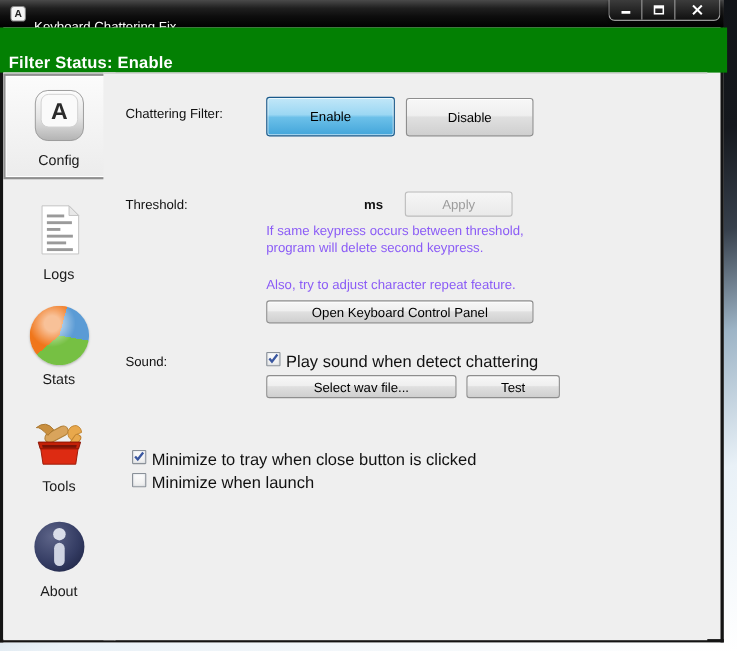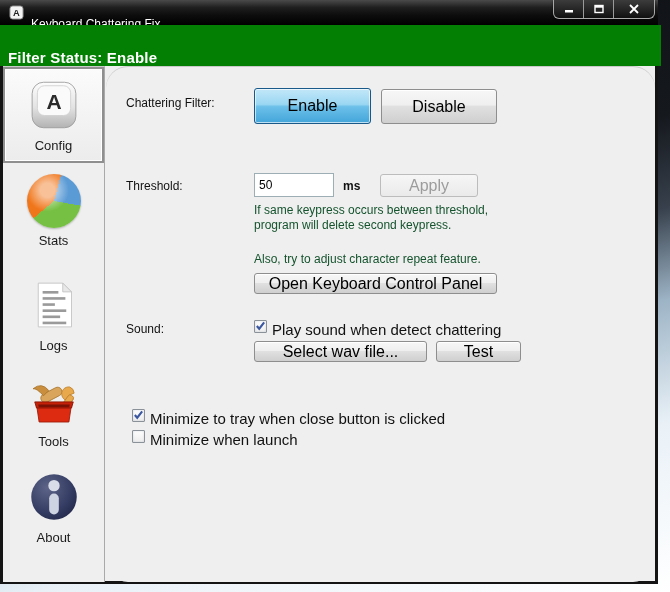--- a/index.html
+++ b/index.html
@@ -52,26 +52,26 @@
   .side-label { font-size:13px; color:#1a1a1a; }
   .icon56 { width:56px; height:56px; }
   .pie {
     width:54px; height:54px; border-radius:50%;
     background:
       radial-gradient(circle at 38% 30%, rgba(255,255,255,.55) 0 14%, rgba(255,255,255,0) 42%),
       conic-gradient(from 15deg, #5b9bd5 0 85deg, #76c043 85deg 215deg, #f0761b 215deg 360deg);
     box-shadow:0 1px 2px rgba(0,0,0,.25);
   }
   
-  .main { position:absolute; left:103px; top:66px; width:549px; height:516px; background:#efefef; border-top:1px solid #c9c9c9;border-radius:22px; }
+  .main { position:absolute; left:91px; top:66px; width:549px; height:516px; background:#efefef; border-top:1px solid #c9c9c9; }
   .lbl { position:absolute; font-size:12px; color:#111; }
-  .help { position:absolute; font-size:12px; color:#14532d; }
+  .help { position:absolute; font-size:12px; color:#8b5cf6; }
   .btn {
     position:absolute; display:flex; align-items:center; justify-content:center;
-    font-size:16px; color:#000; border:1px solid #8e8e8e; border-radius:3px;
+    font-size:12px; color:#000; border:1px solid #8e8e8e; border-radius:3px;
     background:linear-gradient(180deg,#f7f7f7 0%,#efefef 45%,#e0e0e0 50%,#cfcfcf 100%);
     box-shadow:inset 0 1px 0 #fff; cursor:default;
   }
   .btn.active {
     background:linear-gradient(180deg,#c2e7f8 0%,#9bd7f3 45%,#6cc0e9 52%,#43a5da 100%);
     border:1px solid #19598a; box-shadow:inset 0 0 0 1px rgba(255,255,255,.65);
   }
   .btn.disabled {
     background:linear-gradient(180deg,#f6f6f6,#eaeaea); border-color:#bcbcbc;
     color:#9c9c9c; box-shadow:none;
@@ -134,36 +134,36 @@
               <stop offset=".55" stop-color="#e3e3e3"></stop>
               <stop offset="1" stop-color="#b3b3b3"></stop>
           </linearGradient>
         </defs>
         <rect x="7" y="6" width="50" height="52" rx="13" fill="url(#keyg)" stroke="#9a9a9a"></rect>
         <rect x="13" y="10" width="38" height="34" rx="8" fill="#fafafa" stroke="#d0d0d0"></rect>
         <text x="32" y="36" font-size="24" font-weight="bold" fill="#2b2b2b" text-anchor="middle" font-family="Liberation Sans, sans-serif">A</text>
       </svg>
       <span class="side-label">Config</span>
     </div>
-    <div class="side-item">
-      <div class="pie"></div>
-      <span class="side-label">Stats</span>
-    </div>
     <div class="side-item" style="margin-top:8px;">
       <svg class="icon56" viewBox="0 0 64 64">
         <path d="M14 7 H42 L52 17 V57 H14 Z" fill="#fff" stroke="#c2c2c2"></path>
         <path d="M42 7 L52 17 H42 Z" fill="#e8e8e8" stroke="#c2c2c2"></path>
         <rect x="19" y="16" width="18" height="3" fill="#9a9a9a"></rect>
         <rect x="19" y="23" width="26" height="3" fill="#9a9a9a"></rect>
         <rect x="19" y="30" width="14" height="3" fill="#9a9a9a"></rect>
         <rect x="19" y="37" width="27" height="3" fill="#9a9a9a"></rect>
         <rect x="19" y="44" width="20" height="3" fill="#9a9a9a"></rect>
         <rect x="19" y="51" width="27" height="3" fill="#9a9a9a"></rect>
       </svg>
       <span class="side-label">Logs</span>
+    </div>
+    <div class="side-item">
+      <div class="pie"></div>
+      <span class="side-label">Stats</span>
     </div>
     <div class="side-item">
       <svg class="icon56" viewBox="0 0 64 64">
         <rect x="16" y="20" width="26" height="10" rx="5" transform="rotate(-28 29 25)" fill="#d9a45c" stroke="#b07f36"></rect>
         <path d="M8 18 q10 -8 18 2 l-6 6 q-8 -9 -12 -8 Z" fill="#c98f3f" stroke="#a9752c"></path>
         <path d="M50 16 a8 8 0 1 0 4 14 l-4 -5 5 -2 a8 8 0 0 0 -5 -7 Z" fill="#e8a84c" stroke="#bf8330"></path>
         <rect x="44" y="24" width="7" height="18" rx="3" transform="rotate(35 47 33)" fill="#e8a84c" stroke="#bf8330"></rect>
         <path d="M12 36 H52 L49 56 H15 Z" fill="#dd2b12" stroke="#9c1a07"></path>
         <path d="M10 33 H54 L52 40 H12 Z" fill="#c42108" stroke="#8a1404"></path>
         <path d="M14 36 H50 L49.4 39 H14.6 Z" fill="#7a1206"></path>
@@ -187,21 +187,20 @@
     </div>
   </div>
 
   <div class="main">
 
     <span class="lbl" style="left:20px; top:29px;">Chattering Filter:</span>
     <div class="btn active" style="left:148px; top:21px; width:117px; height:36px;">Enable</div>
     <div class="btn" style="left:275px; top:22px; width:116px; height:35px;">Disable</div>
 
     <span class="lbl" style="left:20px; top:112px;">Threshold:</span>
-    <input class="textbox" value="50" style="">
     <span class="lbl" style="left:237px; top:112px; font-weight:bold;">ms</span>
     <div class="btn disabled" style="left:274px; top:107px; width:98px; height:23px;">Apply</div>
 
     <span class="help" style="left:148px; top:136px;">If same keypress occurs between threshold,</span>
     <span class="help" style="left:148px; top:151px;">program will delete second keypress.</span>
     <span class="help" style="left:148px; top:185px;">Also, try to adjust character repeat feature.</span>
 
     <div class="btn" style="left:148px; top:206px; width:243px; height:21px;">Open Keyboard Control Panel</div>
 
     <span class="lbl" style="left:20px; top:255px;">Sound:</span>

